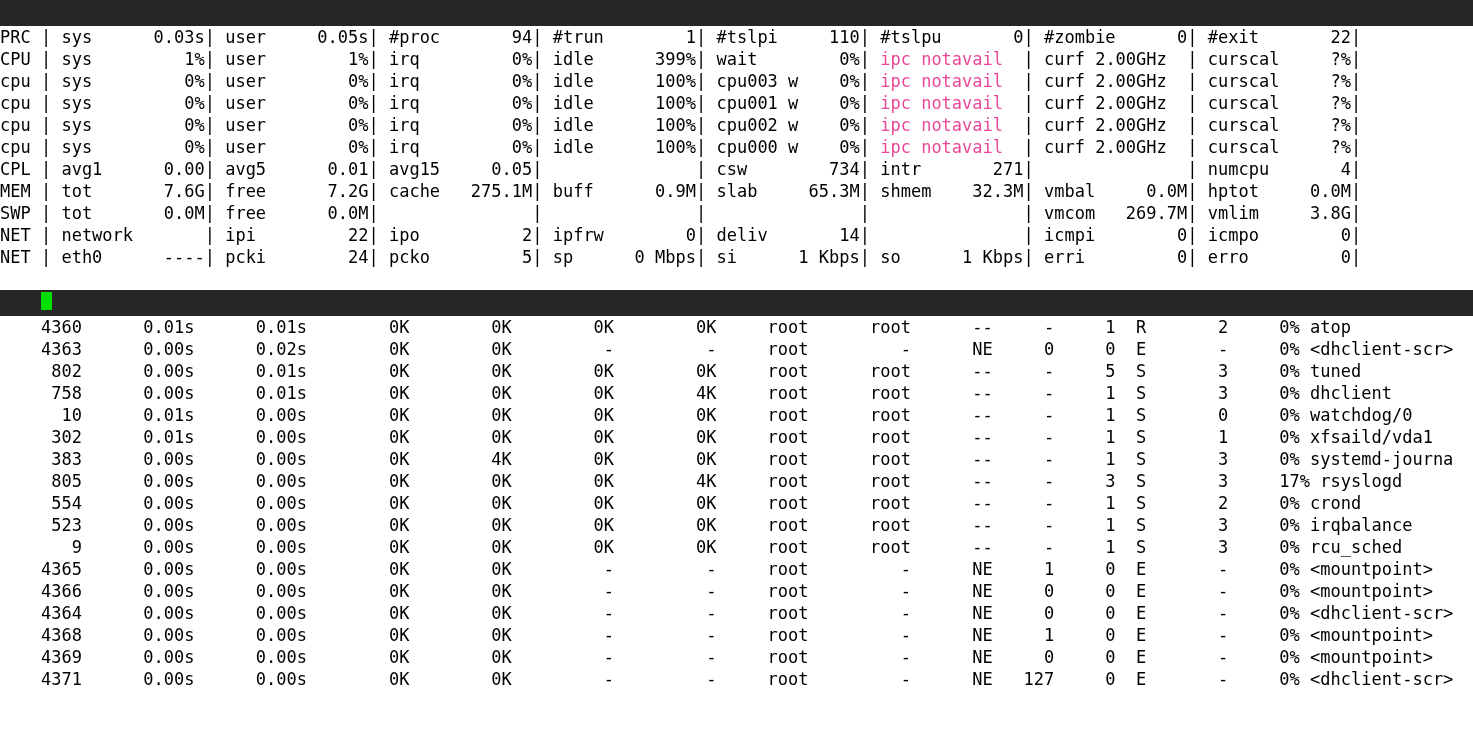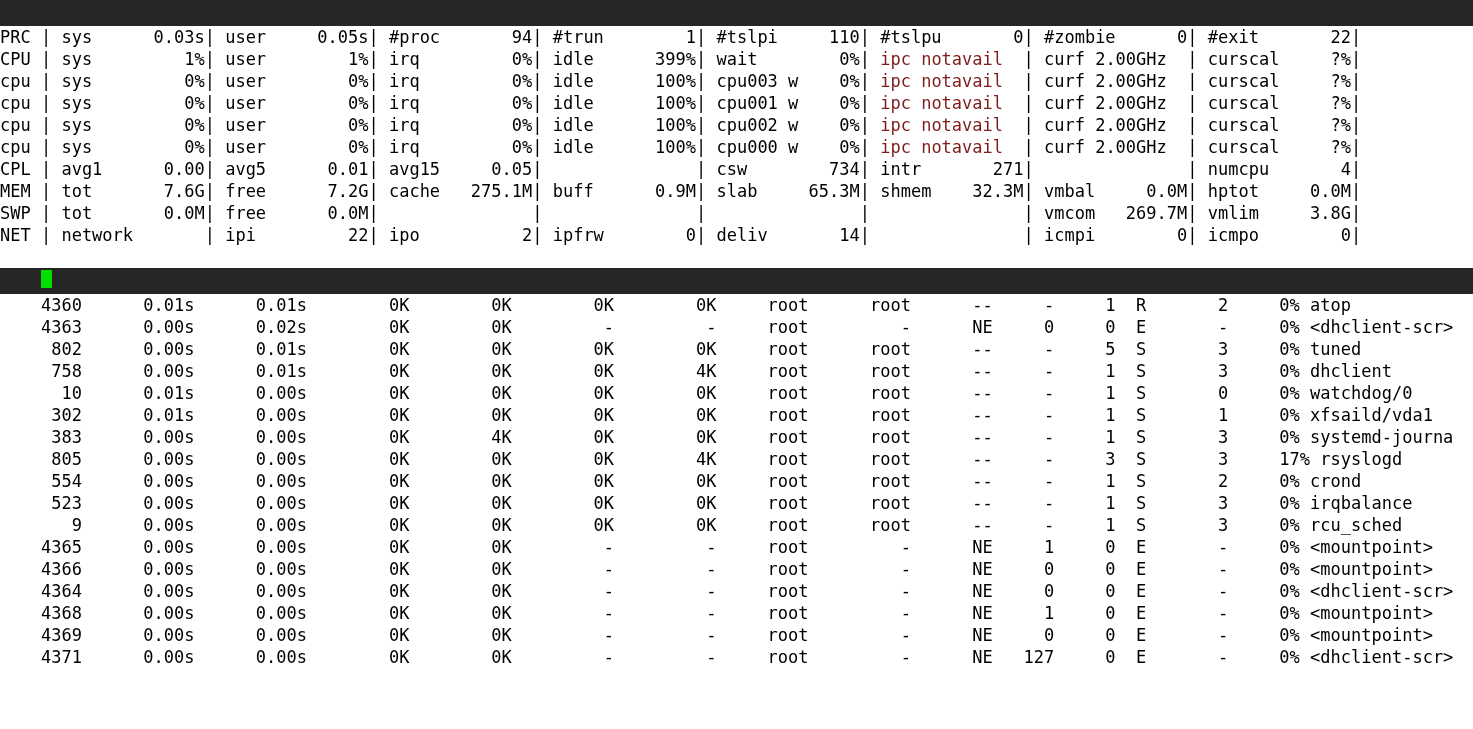--- a/index.html
+++ b/index.html
@@ -39,21 +39,21 @@
   .title-line {
     height: 26px;
     line-height: 26px;
     padding-left: 40px;
   }
   .hdr-line {
     height: 26px;
     line-height: 26px;
   }
   .green-text {
-    color: #7f1d1d;
+    color: #ec4899;
   }
   .cursor-line {
     height: 22px;
     position: relative;
   }
   .cursor-block {
     display: inline-block;
     width: 11px;
     height: 18px;
     background: #00e000;
@@ -75,20 +75,21 @@
       <div class="line">PRC | sys      0.03s| user     0.05s| #proc       94| #trun        1| #tslpi     110| #tslpu       0| #zombie      0| #exit       22|</div>
       <div class="line">CPU | sys         1%| user        1%| irq         0%| idle      399%| wait        0%|<span class="green-text"> ipc notavail  </span>| curf 2.00GHz  | curscal     ?%|</div>
       <div class="line">cpu | sys         0%| user        0%| irq         0%| idle      100%| cpu003 w    0%|<span class="green-text"> ipc notavail  </span>| curf 2.00GHz  | curscal     ?%|</div>
       <div class="line">cpu | sys         0%| user        0%| irq         0%| idle      100%| cpu001 w    0%|<span class="green-text"> ipc notavail  </span>| curf 2.00GHz  | curscal     ?%|</div>
       <div class="line">cpu | sys         0%| user        0%| irq         0%| idle      100%| cpu002 w    0%|<span class="green-text"> ipc notavail  </span>| curf 2.00GHz  | curscal     ?%|</div>
       <div class="line">cpu | sys         0%| user        0%| irq         0%| idle      100%| cpu000 w    0%|<span class="green-text"> ipc notavail  </span>| curf 2.00GHz  | curscal     ?%|</div>
       <div class="line">CPL | avg1      0.00| avg5      0.01| avg15     0.05|               | csw        734| intr       271|               | numcpu       4|</div>
       <div class="line">MEM | tot       7.6G| free      7.2G| cache   275.1M| buff      0.9M| slab     65.3M| shmem    32.3M| vmbal     0.0M| hptot     0.0M|</div>
       <div class="line">SWP | tot       0.0M| free      0.0M|               |               |               |               | vmcom   269.7M| vmlim     3.8G|</div>
       <div class="line">NET | network       | ipi         22| ipo          2| ipfrw        0| deliv       14|               | icmpi        0| icmpo        0|</div>
+      <div class="line">NET | eth0      ----| pcki        24| pcko         5| sp      0 Mbps| si      1 Kbps| so      1 Kbps| erri         0| erro         0|</div>
     </div>
 
   <div class="line cursor-line">
     <span class="cursor-block"></span>
   </div>
 
   <div class="line hdr-line inverse">
     <span class="seg" id="proc-header-row">     PID     SYSCPU     USRCPU     VGROW     RGROW     RDDSK     WRDSK     RUID      EUID      ST   EXC   THR  S   CPUNR    CPU CMD    1/2</span>
   </div>
 

